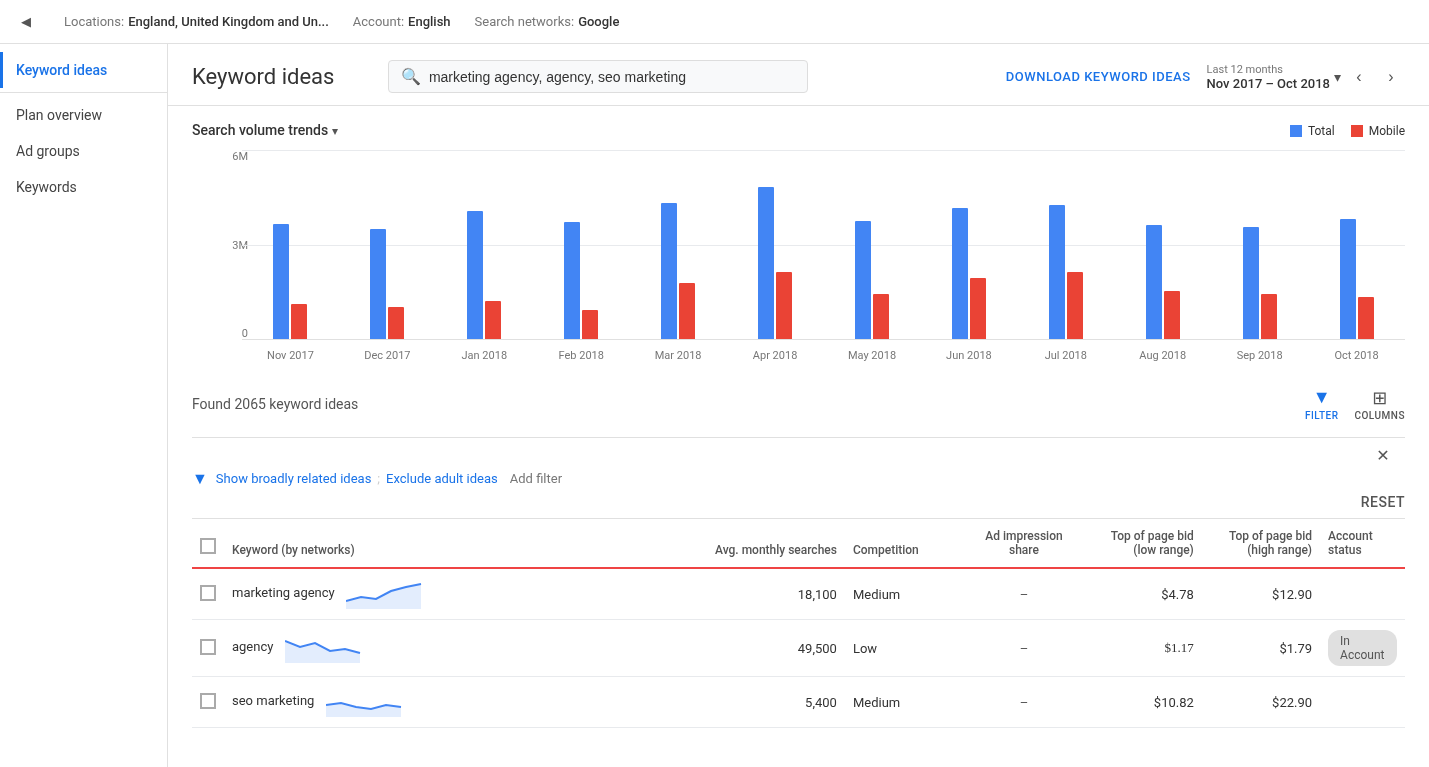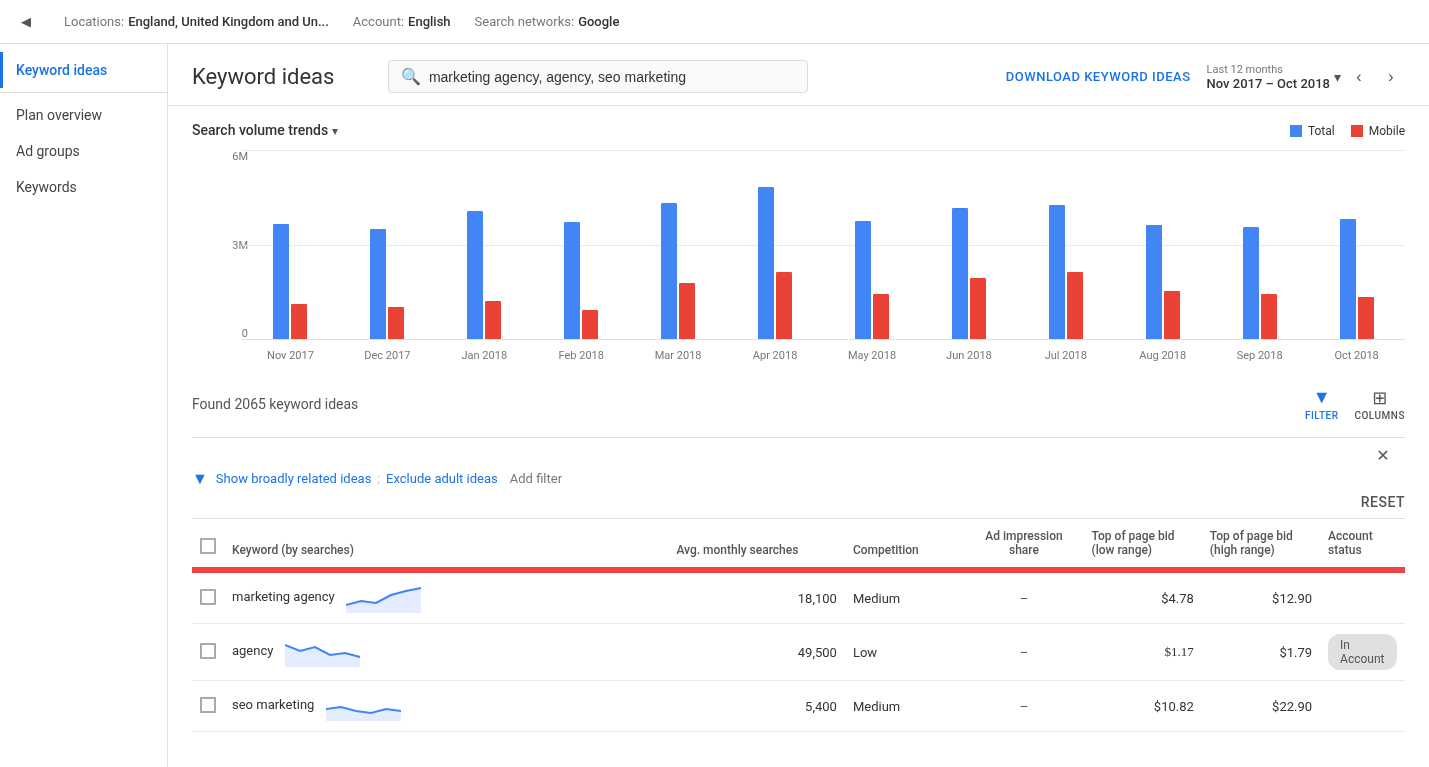--- a/index.html
+++ b/index.html
@@ -78,31 +78,31 @@
     .filter-bar-links { display: flex; gap: 4px; align-items: center; }
     .filter-link { color: #1a73e8; font-size: 13px; cursor: pointer; }
     .filter-separator { color: #ccc; margin: 0 2px; }
     .add-filter { color: #777; font-size: 13px; cursor: pointer; margin-left: 8px; }
     .reset-btn { margin-left: auto; display: flex; flex-direction: column; align-items: center; gap: 1px; cursor: pointer; color: #555; }
     .reset-icon { font-size: 16px; }
     .reset-label { font-size: 14px; font-weight: 500; letter-spacing: 0.5px; text-transform: uppercase; margin-top: 28px; }
 
     
     .keywords-table { width: 100%; border-collapse: collapse; }
-    .keywords-table th { text-align: left; font-size: 12px; font-weight: 500; color: #555; padding: 10px 8px; border-bottom: 6px solid #ef4444; white-space: normal; vertical-align: bottom; }
+    .keywords-table th { text-align: left; font-size: 12px; font-weight: 500; color: #555; padding: 10px 8px; border-bottom: 2px solid #ef4444; white-space: normal; vertical-align: bottom; }
     .keywords-table td { padding: 10px 8px; border-bottom: 1px solid #e8eaed; font-size: 13px; color: #333; vertical-align: middle; }
     .col-check { width: 40px; }
     .col-keyword { width: 38%; }
     .col-searches { width: 15%; text-align: right; }
     .col-competition { width: 10%; }
     .col-impression { width: 10%; text-align: center; }
     .col-bid-low { width: 10%; text-align: right; }
     .col-bid-high { width: 10%; text-align: right; }
     .col-status { width: 12%; }
-    th.col-searches, th.col-bid-low, th.col-bid-high { }
+    th.col-searches, th.col-bid-low, th.col-bid-high { text-align: right; }
     th.col-impression { text-align: center; }
 
     .checkbox { width: 16px; height: 16px; border: 2px solid #aaa; display: inline-block; cursor: pointer; }
 
     .in-account-badge { background: #e0e0e0; border-radius: 12px; padding: 4px 12px; font-size: 12px; color: #555; display: inline-block; }
 
     .sparkline { width: 80px; height: 30px; display: inline-block; vertical-align: middle; margin-left: 8px; }
 
     .dash-value { color: #555; }
   </style>
@@ -283,21 +283,21 @@
           </div>
         </div>
 
         <table class="keywords-table">
           <thead>
             <tr>
               <th class="col-check">
                 <div class="checkbox"></div>
               </th>
               <th class="col-keyword">
-                <span>Keyword (by searches)</span>
+                <span>Keyword (by networks)</span>
               </th>
               <th class="col-searches">
                 <span>Avg. monthly searches</span>
               </th>
               <th class="col-competition">
                 <span>Competition</span>
               </th>
               <th class="col-impression">
                 <span>Ad impression share</span>
               </th>

